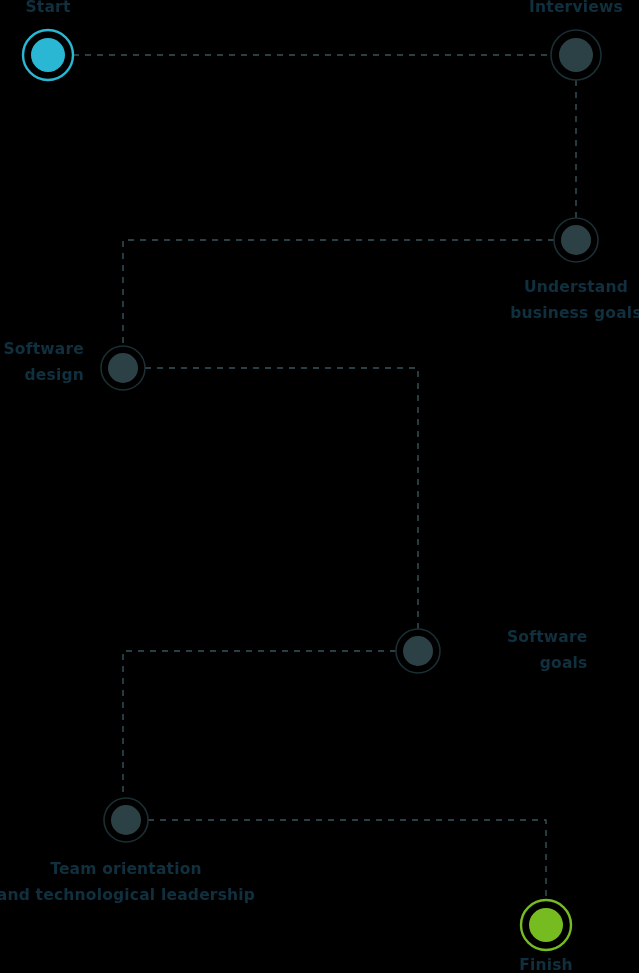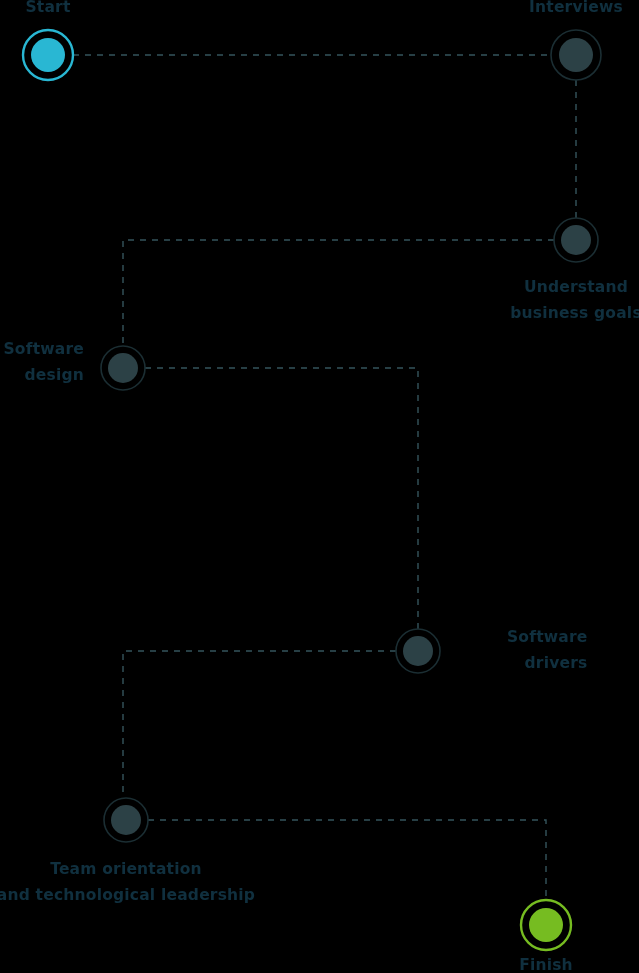--- a/index.html
+++ b/index.html
@@ -98,21 +98,21 @@
       <div class="node-label lbl-center" style="left: 576px; top: 274px; color: rgb(16, 48, 63);">
         <span class="ln">Understand</span>
         <span class="ln">business goals</span>
       </div>
       <div class="node-label lbl-right" style="left: 84px; top: 336px; color: rgb(16, 48, 63);">
         <span class="ln">Software</span>
         <span class="ln">design</span>
       </div>
       <div class="node-label lbl-left" style="left: 507px; top: 624px; color: rgb(16, 48, 63);">
         <span class="ln">Software</span>
-        <span class="ln">drivers</span>
+        <span class="ln">goals</span>
       </div>
       <div class="node-label lbl-center" style="left: 126px; top: 856px; color: rgb(16, 48, 63);">
         <span class="ln">Team orientation</span>
         <span class="ln">and technological leadership</span>
       </div>
       <div class="node-label lbl-center" style="left: 546px; top: 952px; color: rgb(16, 48, 63);">
         <span class="ln">Finish</span>
       </div>
     </div>
 

